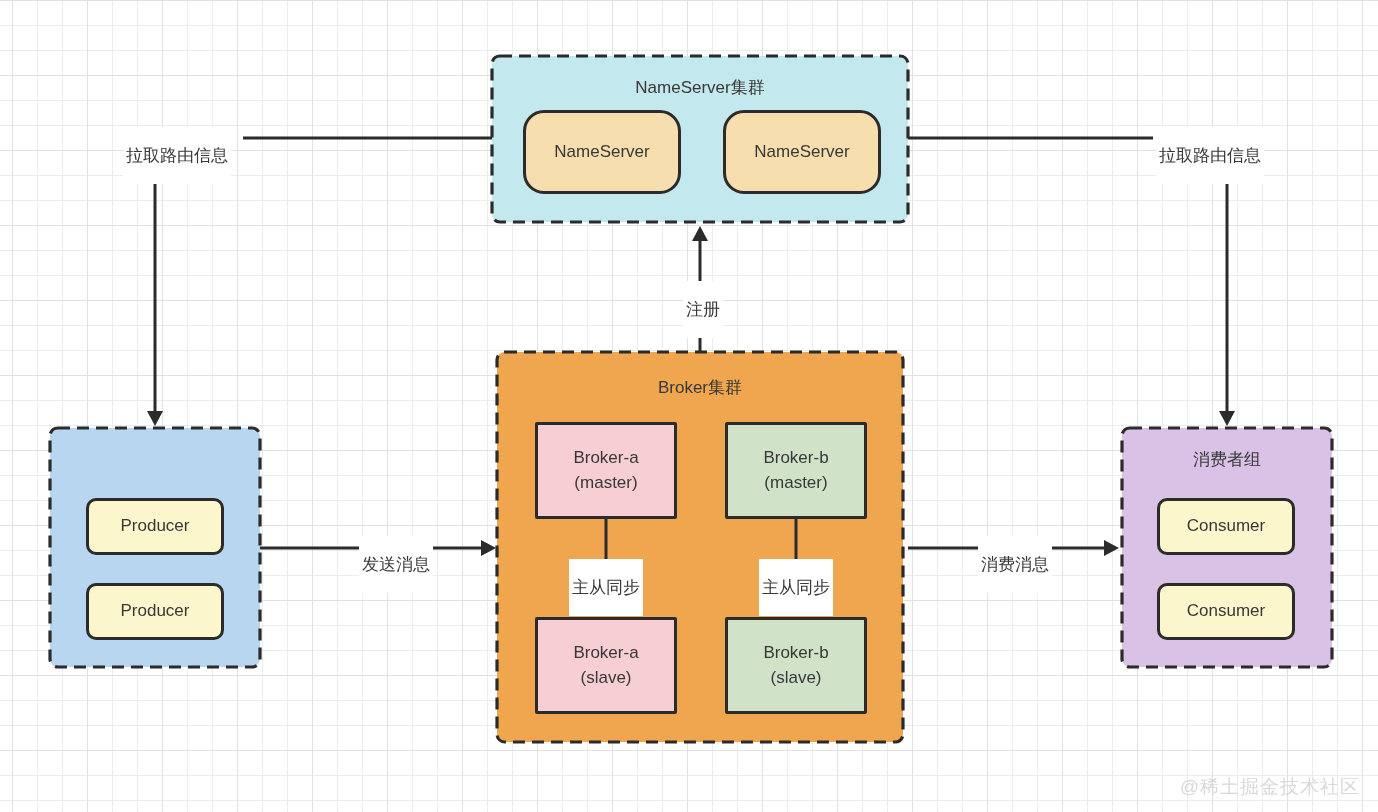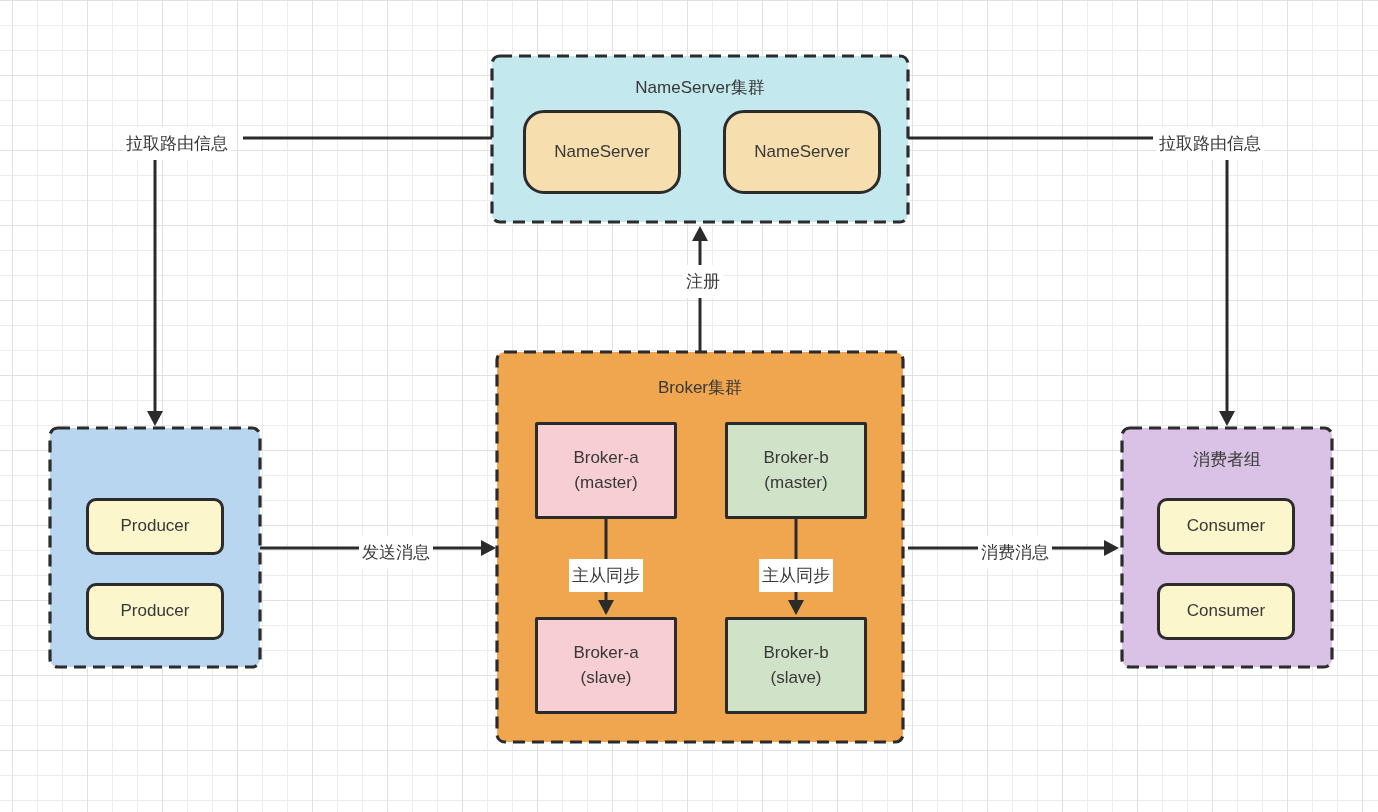--- a/index.html
+++ b/index.html
@@ -36,21 +36,21 @@
   .broker-a{left:38px;} .broker-b{left:228px;}
   .node-round{width:138px;height:57px;border-radius:10px;background:var(--yellow);left:36px;}
   .pc-1{top:70px;} .pc-2{top:155px;}
   .group-consumer .node-round{left:35px;}
   .edges{position:absolute;left:0;top:0;pointer-events:none;}
   .edge{stroke:var(--ink);stroke-width:3;fill:none;}
   .arrowhead{fill:var(--ink);stroke:none;}
   .dashed-outline{fill:none;stroke:var(--ink);stroke-width:3.2px;stroke-dasharray:12 7;}
   .edge-label{
     position:absolute;font-size:17px;color:var(--text);background:#ffffff;
-    padding:5px 3px;white-space:nowrap;
+    padding:17px 3px;white-space:nowrap;
   }
   .center-x{transform:translateX(-50%);}
   .watermark{
     position:absolute;right:18px;bottom:12px;font-size:19px;color:var(--watermark);
     letter-spacing:1px;background:transparent;
   }
 </style>
 </head>
 <body>
 
@@ -117,19 +117,20 @@
     <polygon class="arrowhead" points="1104,540 1104,556 1119,548"></polygon>
 
     <path class="edge" d="M606,519 V602"></path>
     <polygon class="arrowhead" points="598,600 614,600 606,615"></polygon>
     <path class="edge" d="M796,519 V602"></path>
     <polygon class="arrowhead" points="788,600 804,600 796,615"></polygon>
   </svg>
 
   <div class="edge-label" style="left:123px;top:127px;">拉取路由信息</div>
   <div class="edge-label" style="left:1156px;top:127px;">拉取路由信息</div>
-  <div class="edge-label center-x" style="left:703px;top:265px;">注册</div>
+  <div class="edge-label center-x" style="left:703px;top:281px;">注册</div>
   <div class="edge-label center-x" style="left:396px;top:536px;">发送消息</div>
   <div class="edge-label center-x" style="left:1015px;top:536px;">消费消息</div>
   <div class="edge-label center-x" style="left:606px;top:559px;">主从同步</div>
   <div class="edge-label center-x" style="left:796px;top:559px;">主从同步</div>
 
+  <div class="watermark">@稀土掘金技术社区</div>
 </div>
 
 </body></html>

